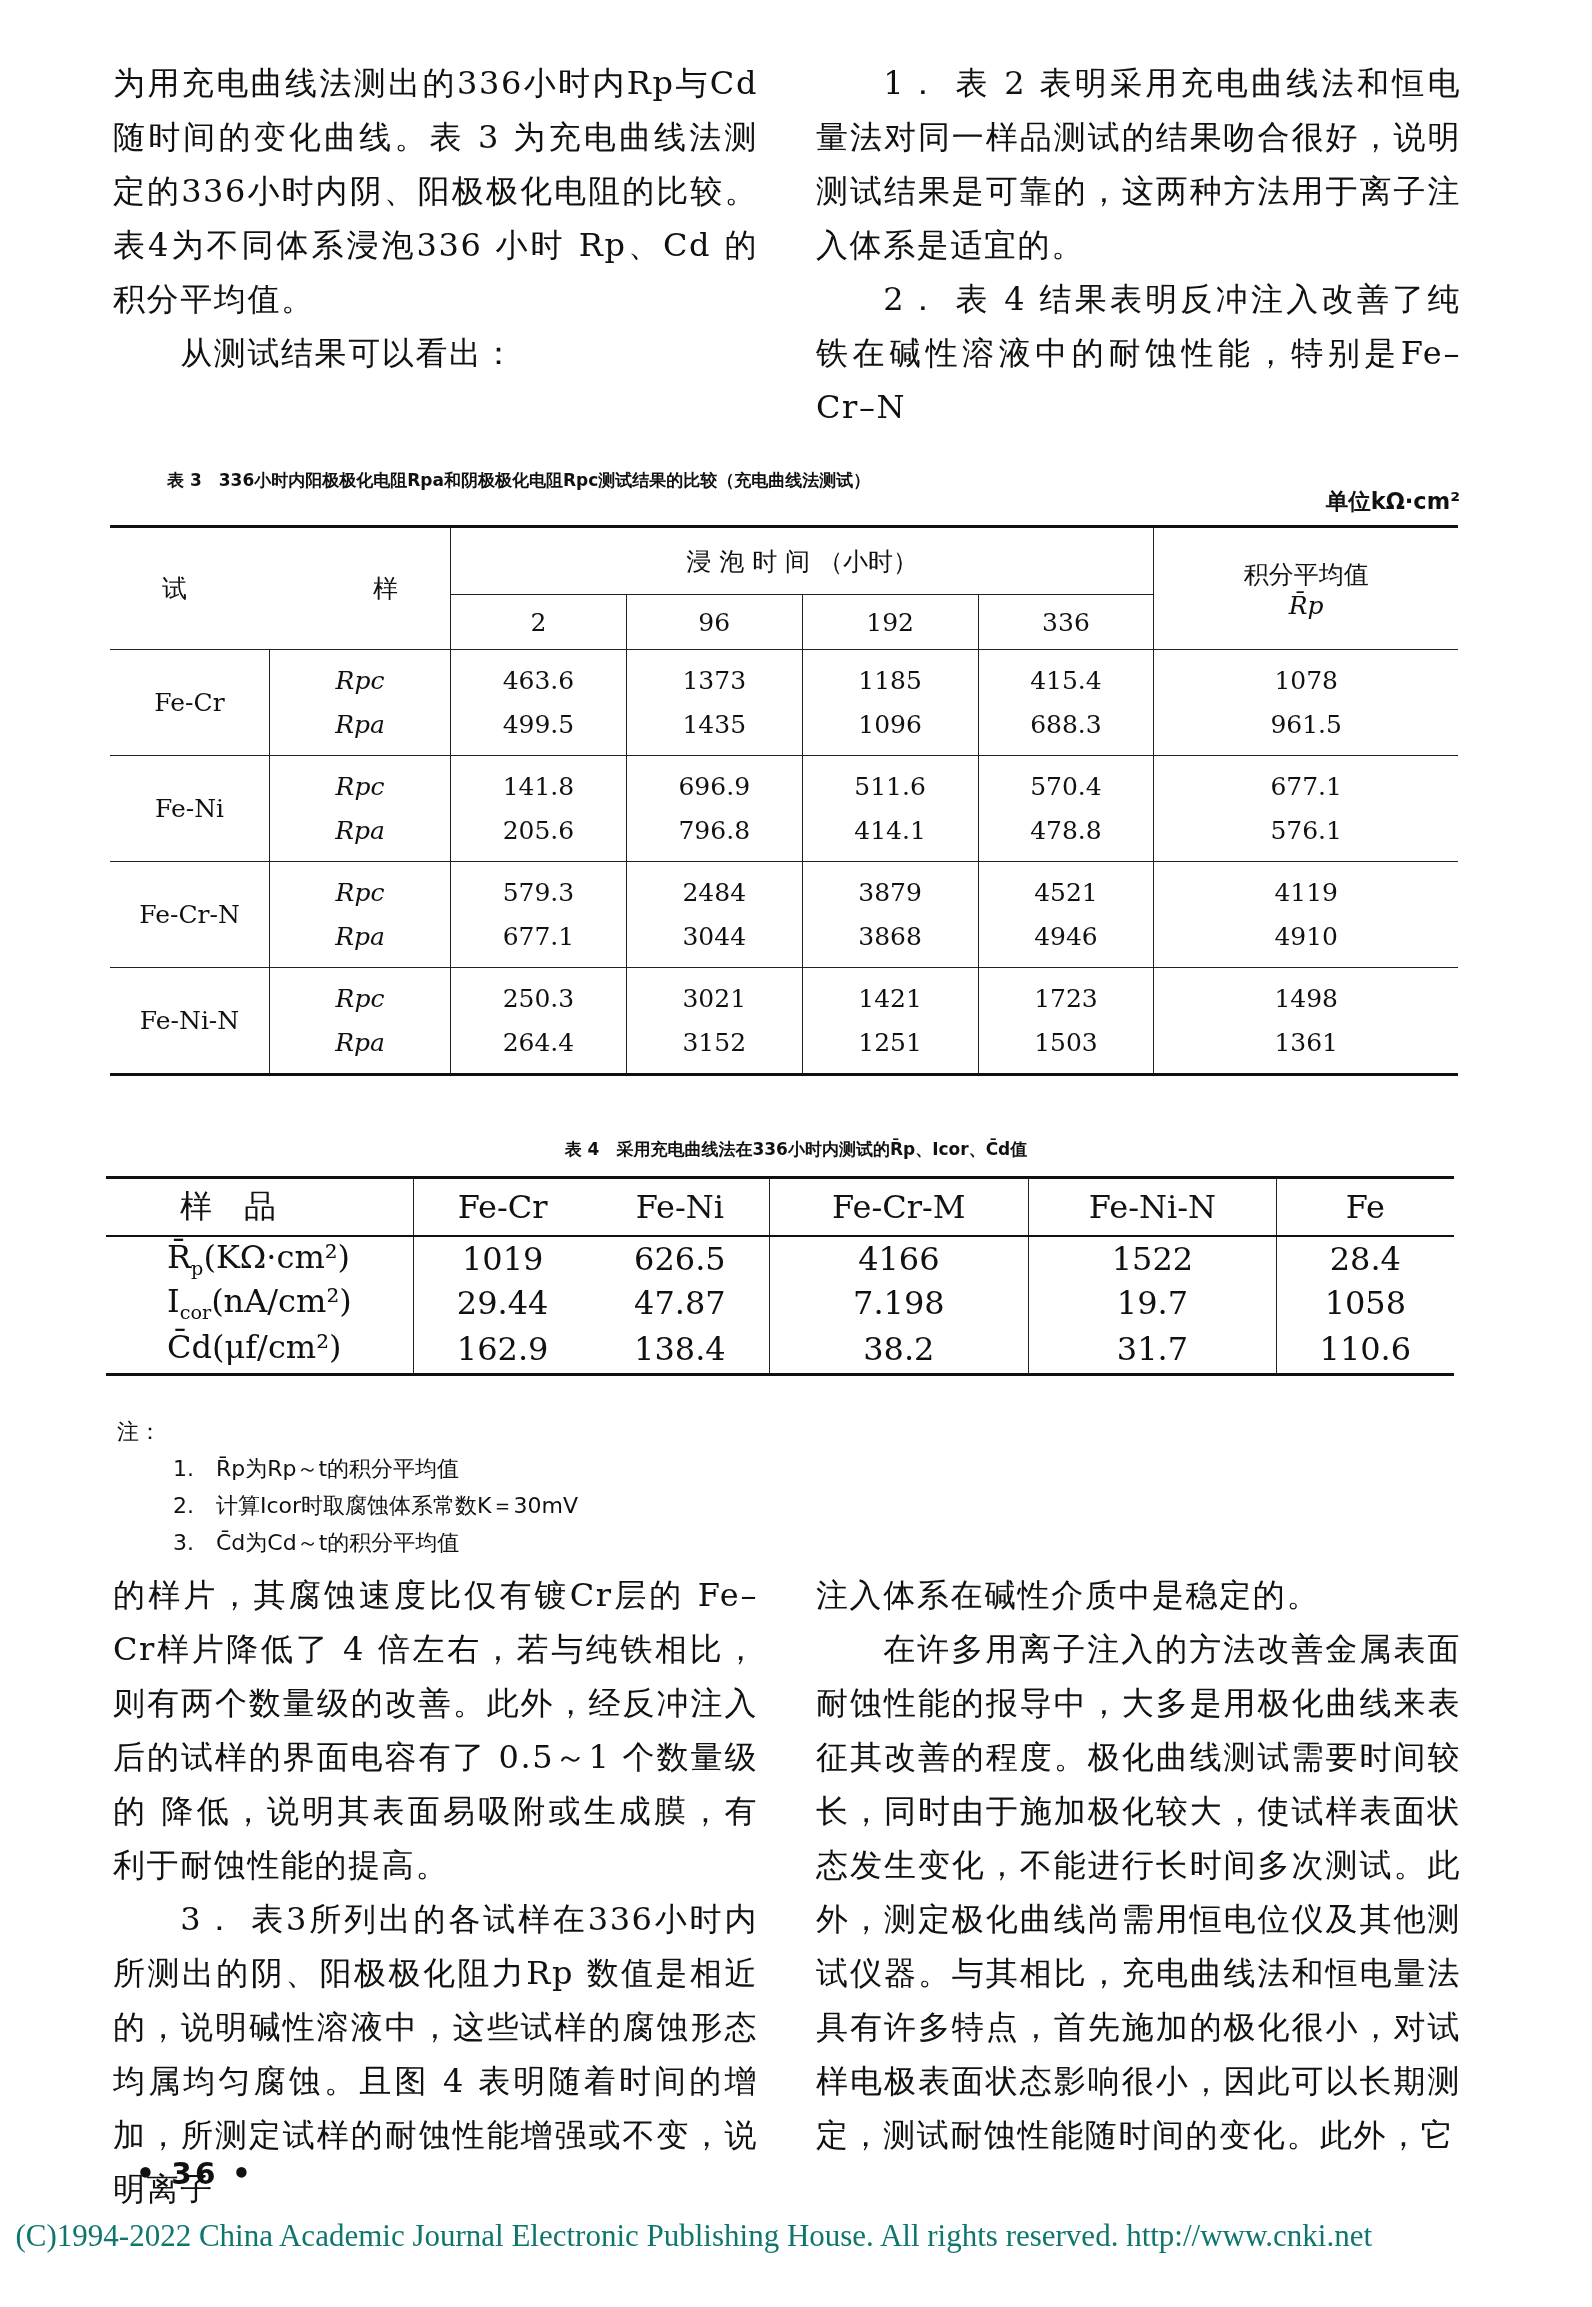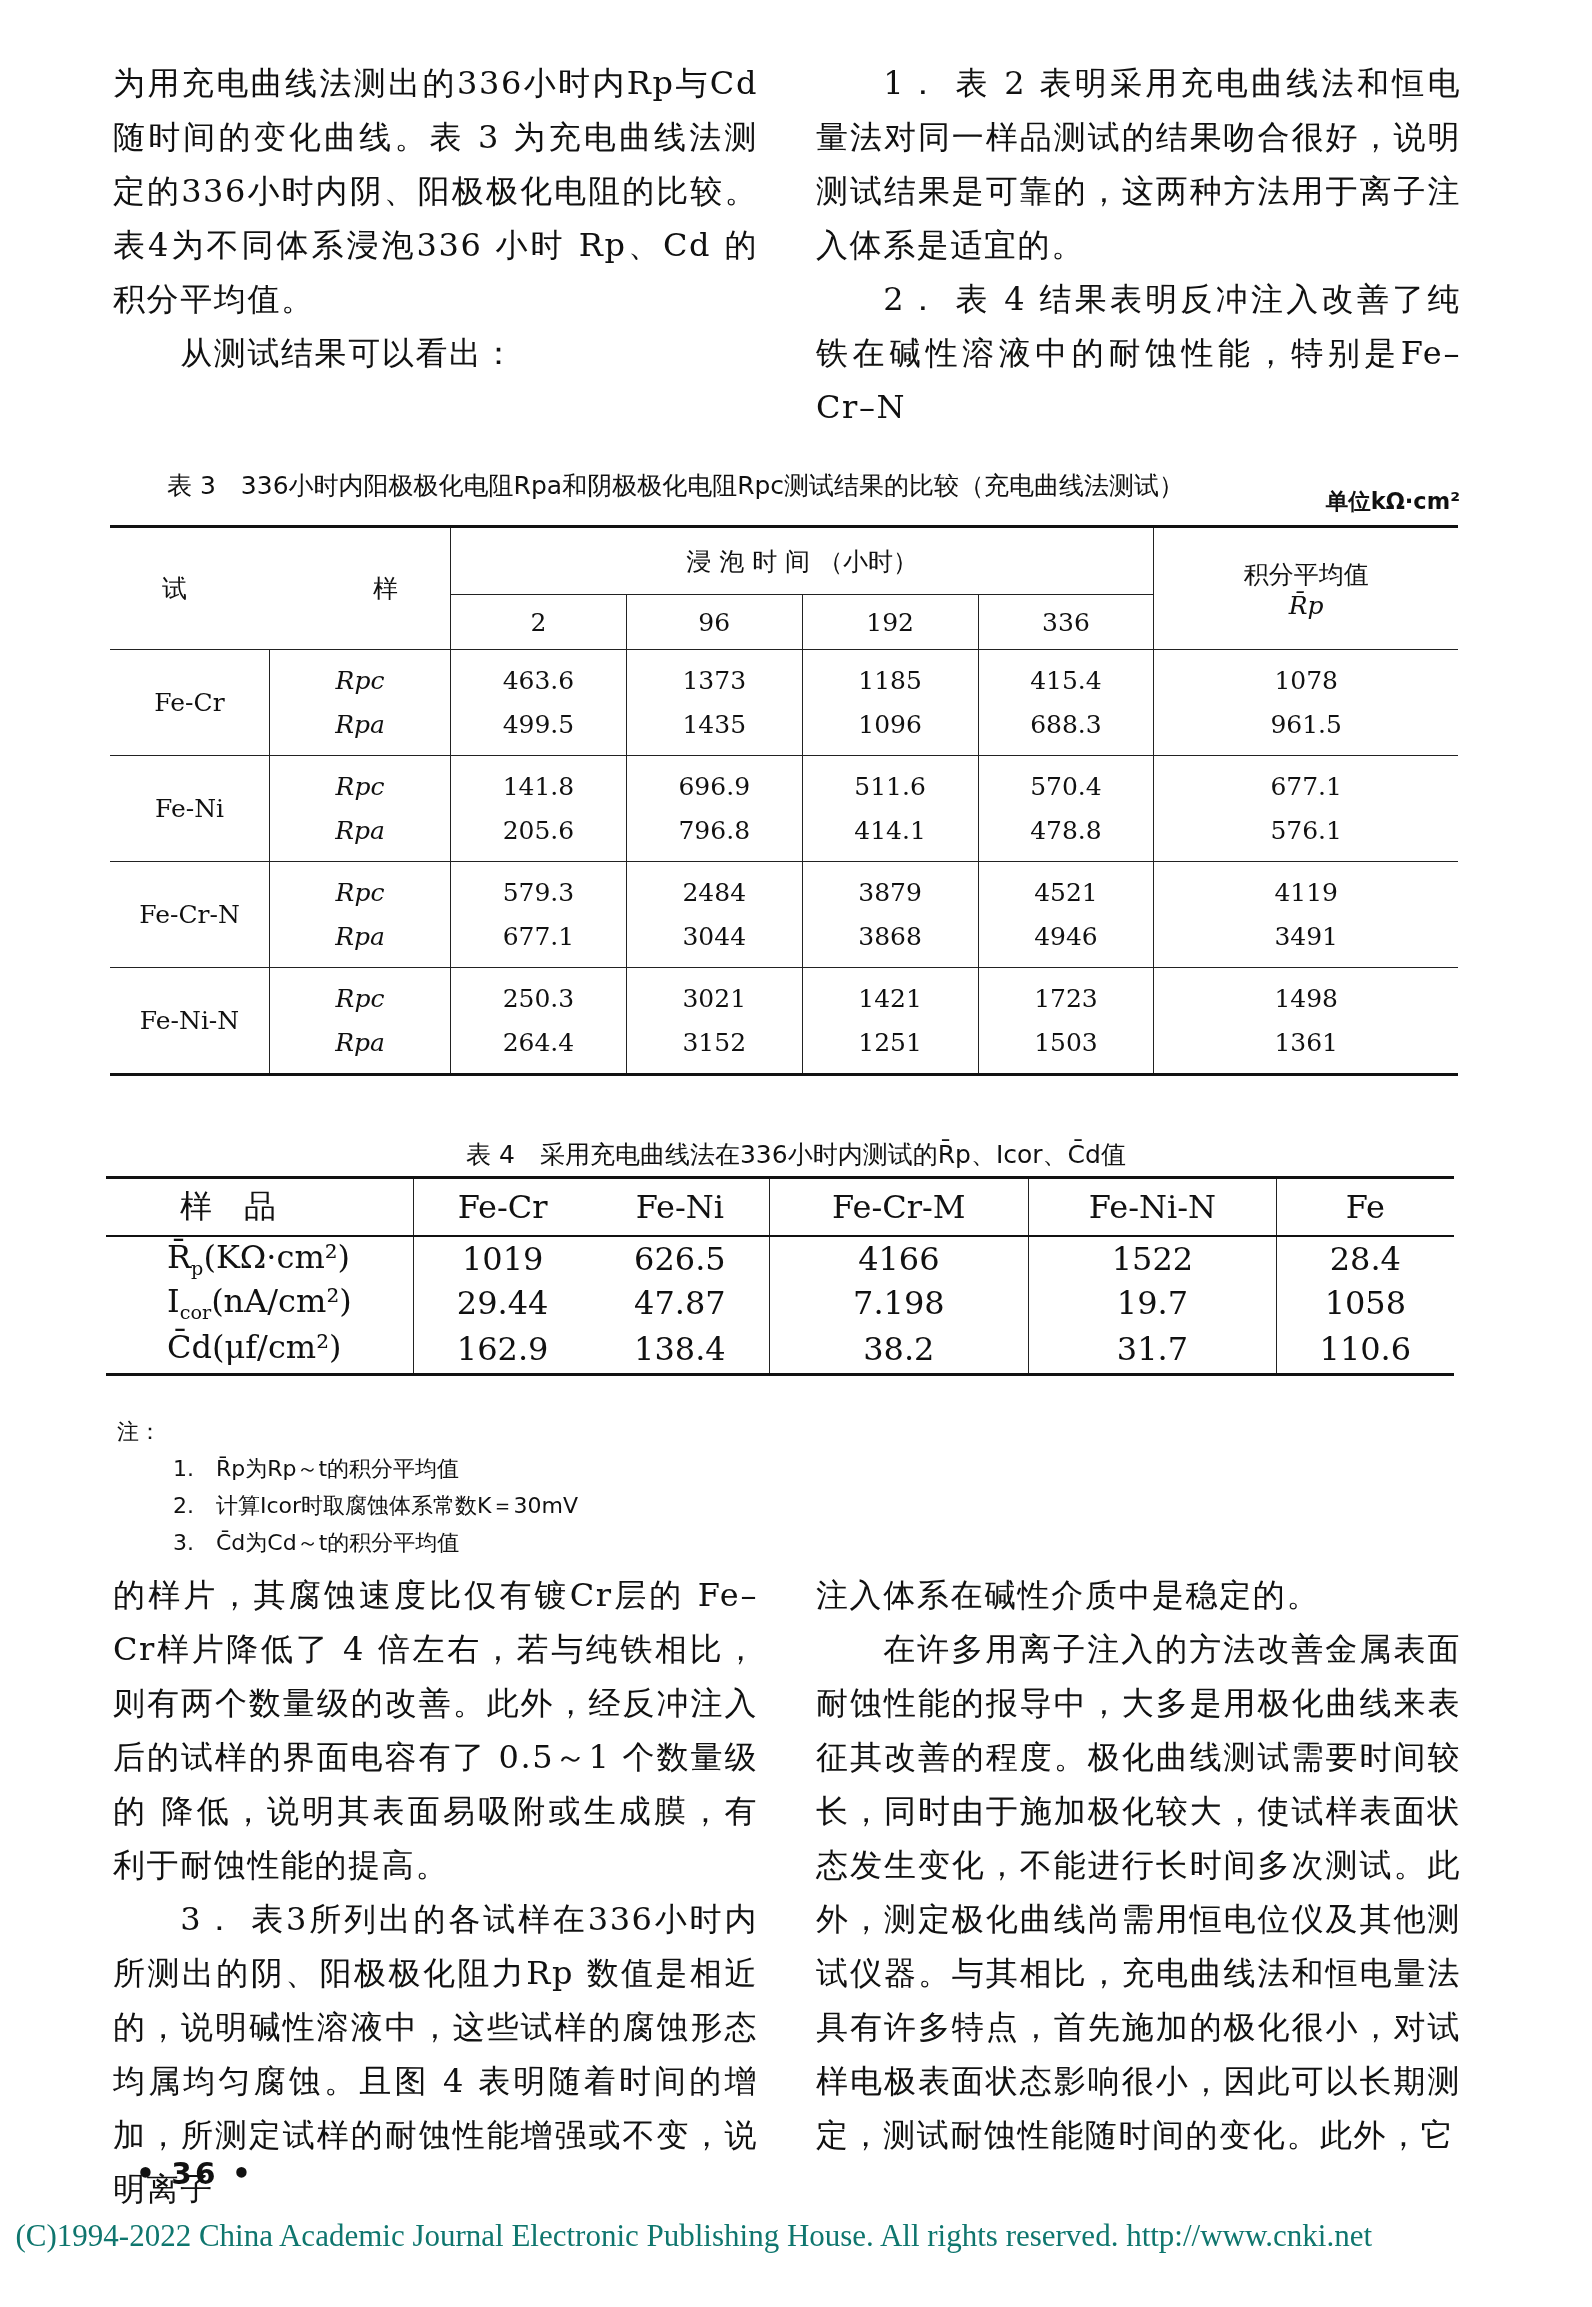--- a/index.html
+++ b/index.html
@@ -8,21 +8,21 @@
     font-family: "DejaVu Serif", "Liberation Serif", serif; color: #111;
   }
   .col { position: absolute; font-size: 32px; line-height: 54px; letter-spacing: 1.6px; }
   .col p { margin: 0; text-align: justify; text-align-last: left; }
   .col p.indent { text-indent: 2.1em; }
   #col-left-top { left: 113px; top: 56px; width: 645px; }
   #col-right-top { left: 816px; top: 56px; width: 645px; }
   #col-left-bottom { left: 113px; top: 1568px; width: 645px; }
   #col-right-bottom { left: 816px; top: 1568px; width: 645px; }
 
-  .caption { position: absolute; font-family: "DejaVu Sans", "Liberation Sans", sans-serif; font-weight: normal; font-size: 25px; color: #111; }
+  .caption { position: absolute; font-family: "DejaVu Sans", "Liberation Sans", sans-serif; font-weight: bold; font-size: 17px; color: #111; }
   #t3-caption { left: 167px; top: 469px; }
   #t3-unit { right: 132px; top: 486px; font-size: 22.5px; font-weight: bold; }
   #t4-caption { left: 0; width: 1592px; text-align: center; top: 1138px; }
 
   table { border-collapse: collapse; position: absolute; font-family: "DejaVu Serif", "Liberation Serif", serif; }
   #table3 { left: 110px; top: 525px; width: 1348px; font-size: 25px; }
   #table3 th, #table3 td { border-left: 1.6px solid #222; border-right: 1.6px solid #222; text-align: center; font-weight: normal; padding: 0; }
   #table3 tr.top-rule th { border-top: 3.9px solid #111; }
   #table3 .first { border-left: none; }
   #table3 .last { border-right: none; }
@@ -104,21 +104,21 @@
         <td><span class="stack"><span>570.4</span><span>478.8</span></span></td>
         <td class="last"><span class="stack"><span>677.1</span><span>576.1</span></span></td>
       </tr>
       <tr>
         <td class="first sample">Fe-Cr-N</td>
         <td class="param"><span class="stack"><span>Rpc</span><span>Rpa</span></span></td>
         <td><span class="stack"><span>579.3</span><span>677.1</span></span></td>
         <td><span class="stack"><span>2484</span><span>3044</span></span></td>
         <td><span class="stack"><span>3879</span><span>3868</span></span></td>
         <td><span class="stack"><span>4521</span><span>4946</span></span></td>
-        <td class="last"><span class="stack"><span>4119</span><span>3491</span></span></td>
+        <td class="last"><span class="stack"><span>4119</span><span>4910</span></span></td>
       </tr>
       <tr>
         <td class="first sample">Fe-Ni-N</td>
         <td class="param"><span class="stack"><span>Rpc</span><span>Rpa</span></span></td>
         <td><span class="stack"><span>250.3</span><span>264.4</span></span></td>
         <td><span class="stack"><span>3021</span><span>3152</span></span></td>
         <td><span class="stack"><span>1421</span><span>1251</span></span></td>
         <td><span class="stack"><span>1723</span><span>1503</span></span></td>
         <td class="last"><span class="stack"><span>1498</span><span>1361</span></span></td>
       </tr>

